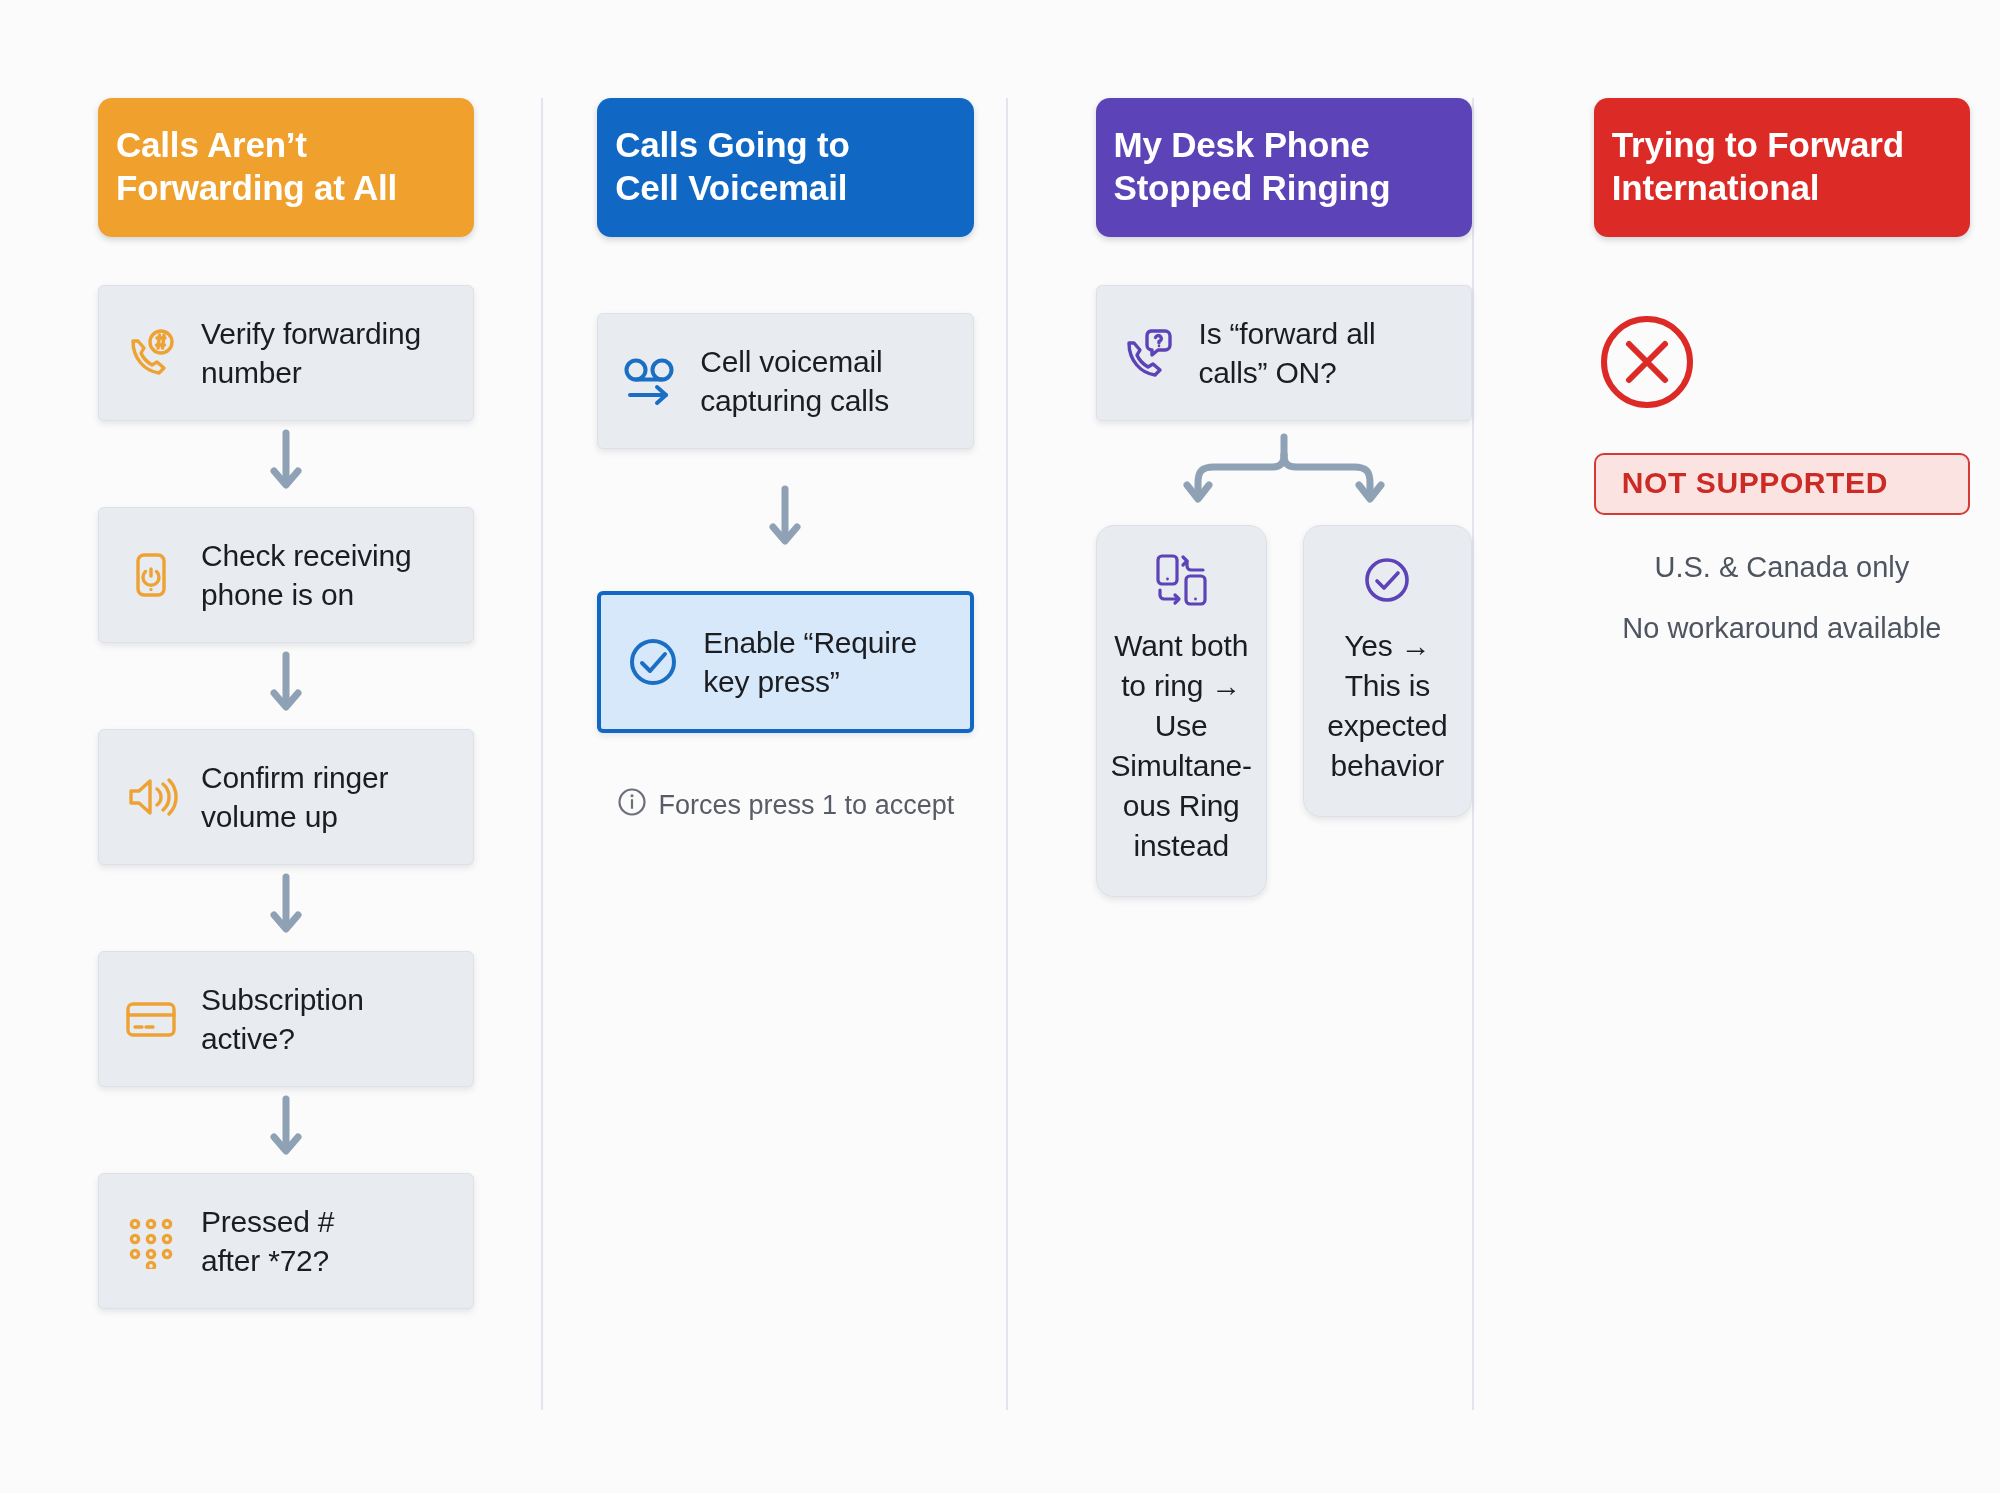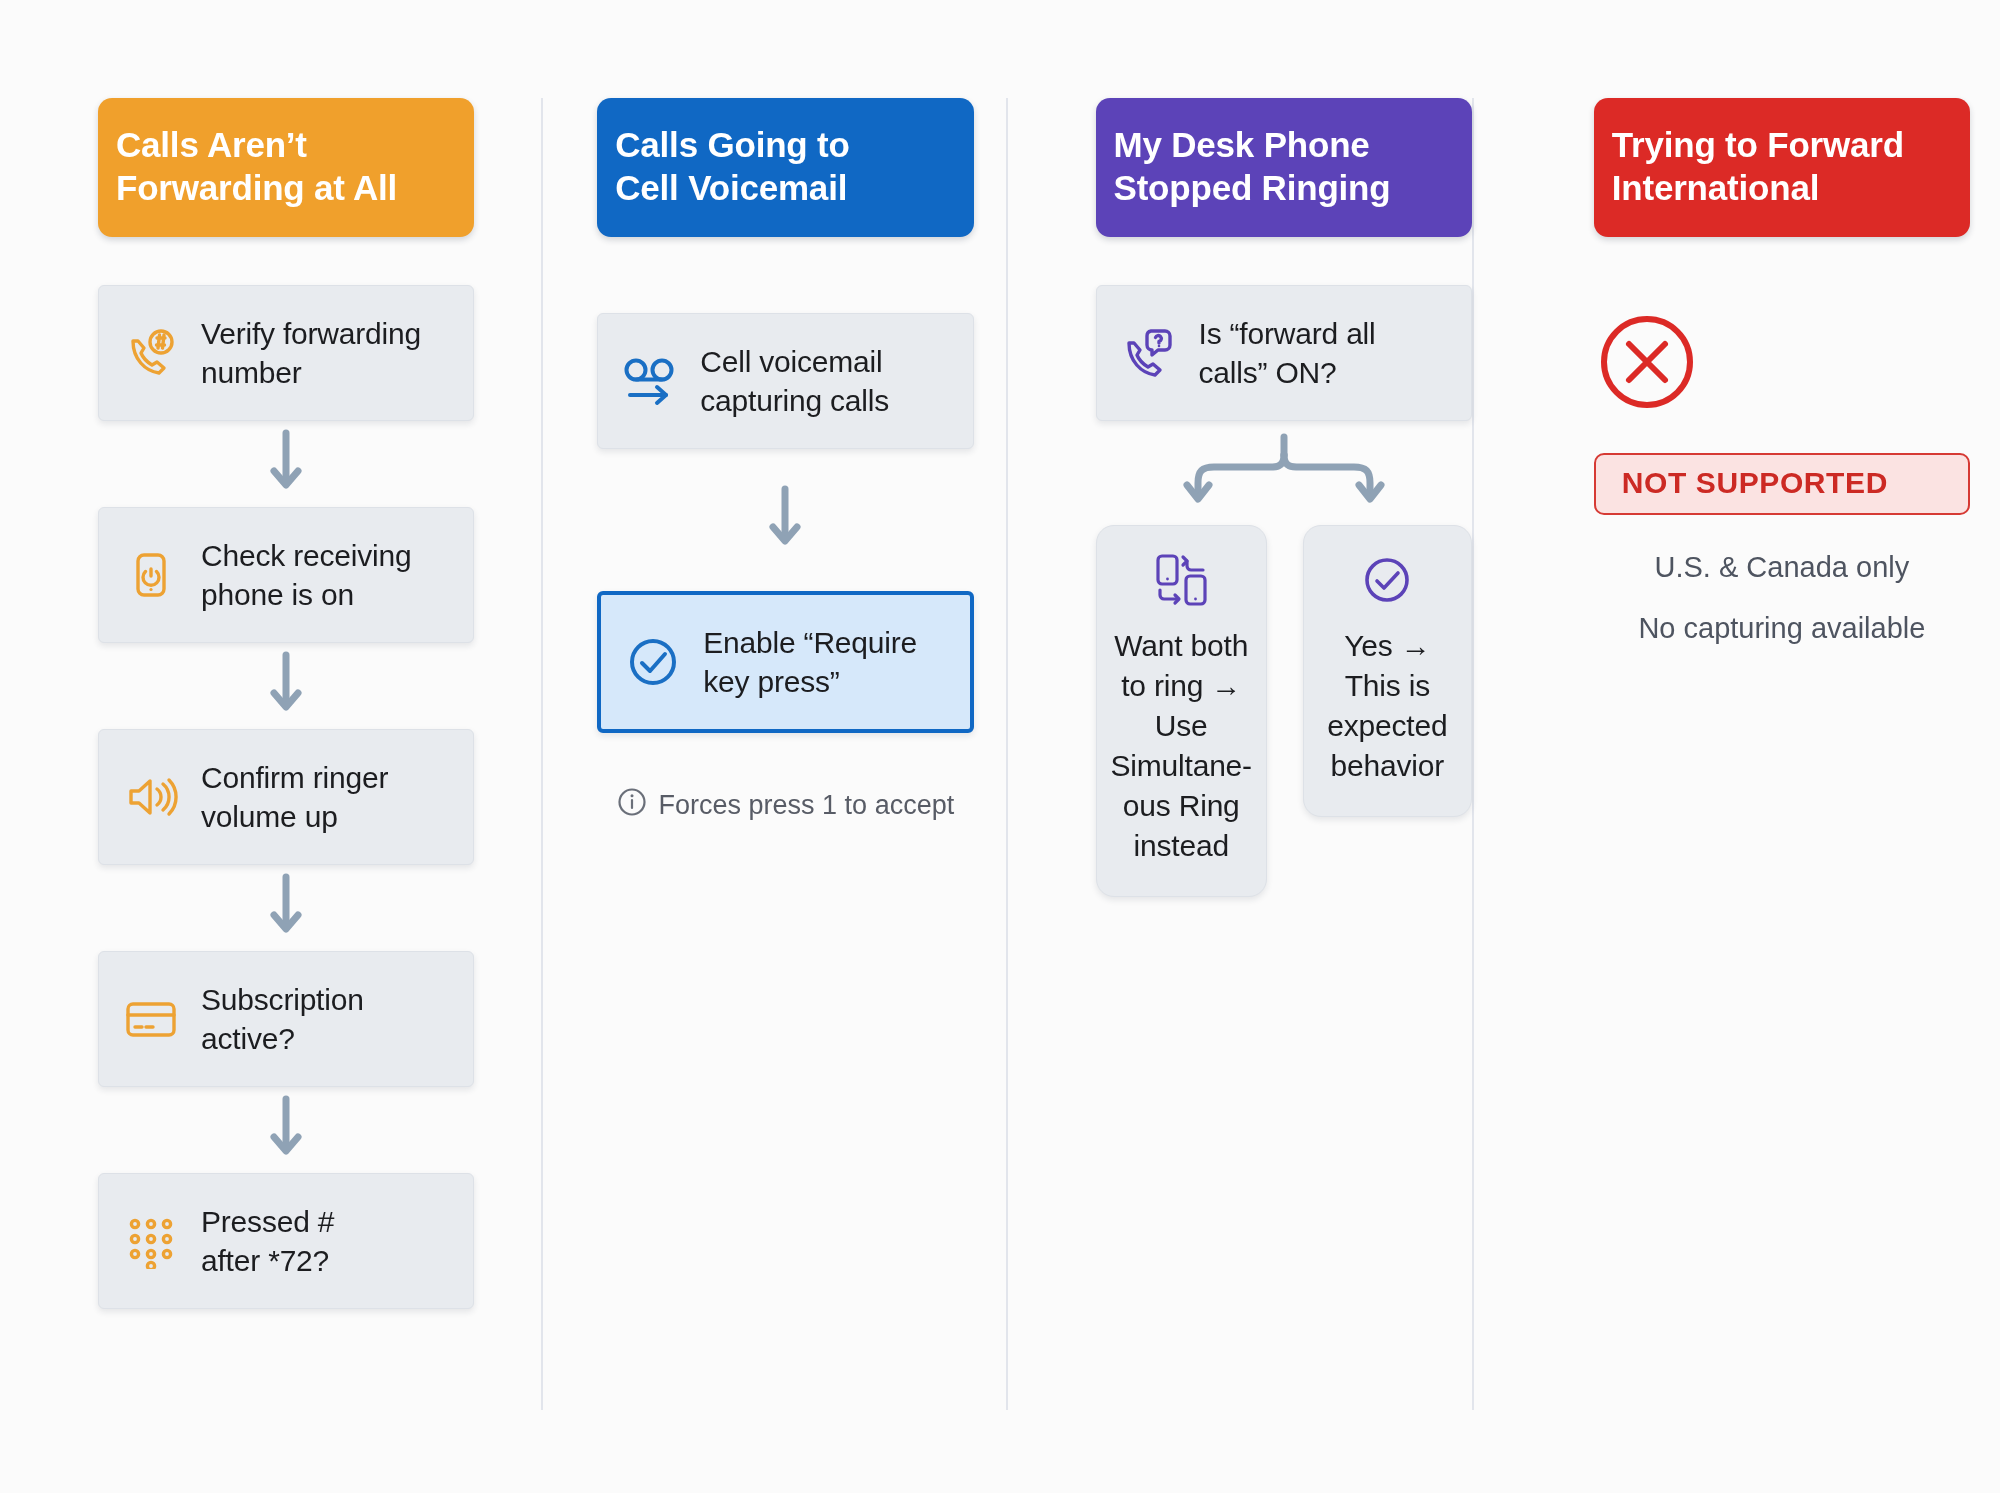--- a/index.html
+++ b/index.html
@@ -387,17 +387,17 @@
       <span class="big-x">
         <svg width="106" height="106" viewBox="0 0 106 106" fill="none" stroke="#DC2A26" stroke-width="6" stroke-linecap="round" stroke-linejoin="round">
           <circle cx="53" cy="53" r="43"></circle>
           <path d="M35 35 L71 71 M71 35 L35 71"></path>
         </svg>
       </span>
 
       <div class="badge">NOT SUPPORTED</div>
 
       <div class="blocked-note">U.S. &amp; Canada only</div>
-      <div class="blocked-note">No capturing available</div>
+      <div class="blocked-note">No workaround available</div>
     </div>
   </div>
 
 </div>
 
 </body></html>

